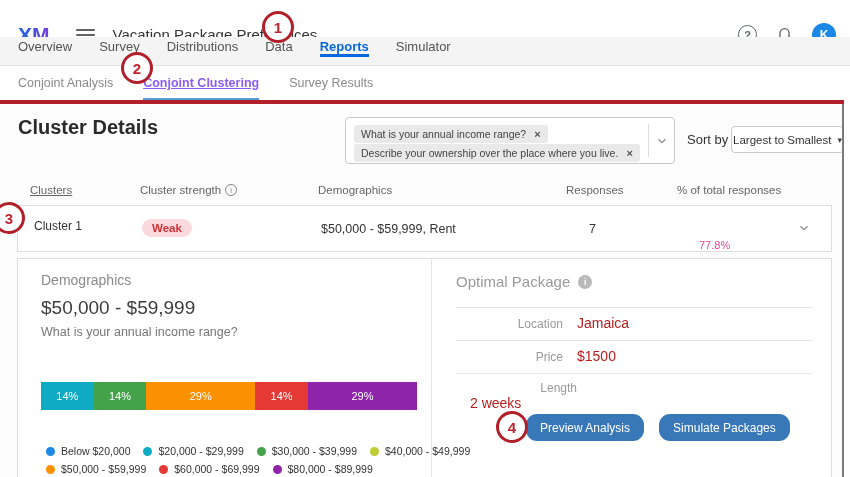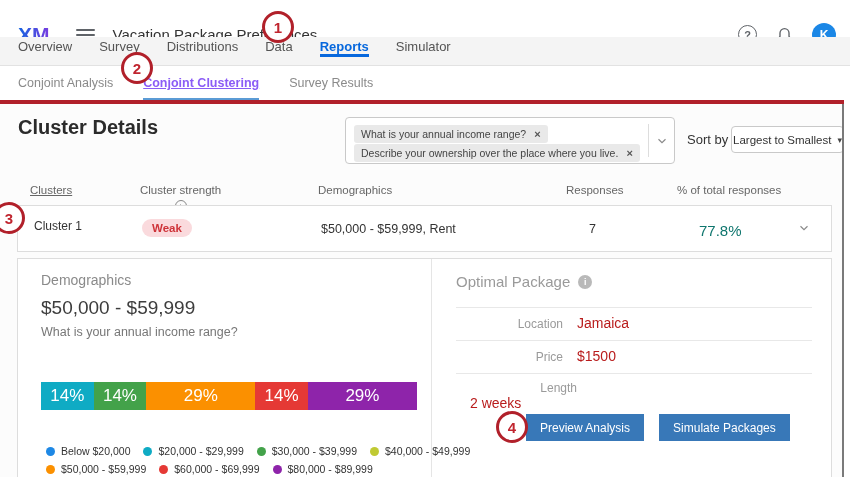--- a/index.html
+++ b/index.html
@@ -54,48 +54,48 @@
 
   
   .colhead { position:absolute; top:80px; font-size:11.5px; color:#666; display:flex; align-items:center; gap:4px; }
   .info-outline { width:12px; height:12px; border:1px solid #888; border-radius:50%; color:#888; font-size:8px;
                   display:inline-flex; align-items:center; justify-content:center; font-style:normal; }
   #rowcard { position:absolute; left:17px; top:101px; width:815px; height:47px; background:#fff; border:1px solid #ddd; cursor:pointer; }
   #row-name { position:absolute; left:16px; top:13px; font-size:12px; color:#333; }
   #strength-badge { position:absolute; left:124px; top:13px; padding:3px 10px; border-radius:10px; font-size:11.5px; font-weight:bold; }
   #row-demo { position:absolute; left:303px; top:16px; font-size:12.5px; color:#333; }
   #row-resp { position:absolute; left:571px; top:16px; font-size:12.5px; color:#333; }
-  #row-pct  { position:absolute; left:681px; top:16px; font-size:15px; color:#0f766e; }
+  #row-pct  { position:absolute; left:681px; top:33px; font-size:11px; color:#ec4899; }
   #row-caret { position:absolute; right:20px; top:15px; }
 
   
   #panel { position:absolute; left:17px; top:154px; width:815px; height:240px; background:#fff; border:1px solid #ddd; border-bottom:none; }
   #panel-divider { position:absolute; left:413px; top:0; bottom:0; width:1px; background:#e5e5e5; }
 
   #demo-heading { position:absolute; left:23px; top:13px; font-size:14px; color:#8a8a8a; }
   #demo-value { position:absolute; left:23px; top:38px; font-size:19px; color:#3d3d3d; }
   #demo-question { position:absolute; left:23px; top:66px; font-size:12.5px; color:#777; }
   #income-bar { position:absolute; left:23px; top:123px; width:376px; height:28px; display:flex; overflow:hidden; }
-  .seg { height:100%; display:flex; align-items:center; justify-content:center; color:#fff; font-size:17px; }
+  .seg { height:100%; display:flex; align-items:center; justify-content:center; color:#fff; font-size:11px; }
   .legend-row { position:absolute; left:28px; display:flex; align-items:center; }
   #legend-row-1 { top:186px; }
   #legend-row-2 { top:204px; }
   .legend-item { display:inline-flex; align-items:center; margin-right:13px; }
   .dot { width:9px; height:9px; border-radius:50%; margin-right:6px; flex:none; }
   .legend-label { font-size:10.5px; color:#333; white-space:nowrap; }
 
   #opt-heading { position:absolute; left:438px; top:14px; font-size:15px; color:#9a9a9a; display:flex; align-items:center; gap:8px; }
   .info-filled { width:14px; height:14px; background:#b9b9b9; border-radius:50%; color:#fff; font-size:9px; font-weight:bold;
                  display:inline-flex; align-items:center; justify-content:center; font-style:normal; }
   .sep { position:absolute; left:438px; width:356px; height:1px; background:#e8e8e8; }
   .opt-row { position:absolute; left:438px; width:356px; display:flex; align-items:baseline; }
   .opt-label { width:107px; text-align:right; font-size:12px; color:#9a9a9a; }
   .opt-value { margin-left:14px; font-size:14px; color:#b91c1c; }
   .btnrow { position:absolute; left:508px; top:155px; display:flex; gap:15px; }
-  .btn { height:27px; padding:0 14px; border:none; border-radius:0; color:#fff; font-size:12px;
+  .btn { height:27px; padding:0 14px; border:none; border-radius:11px; color:#fff; font-size:12px;
          font-family:inherit; cursor:pointer; display:flex; align-items:center; }
 
   
   .anno { position:absolute; width:32px; height:32px; border:3px solid #b1202a; border-radius:50%; background:#fff;
           color:#c0252f; font-size:15px; font-weight:bold; display:flex; align-items:center; justify-content:center; z-index:50; }
   #anno1 { left:262px; top:11px; }
   #anno2 { left:121px; top:52px; }
   #anno3 { left:-7px; top:202px; }
   #anno4 { left:496px; top:411px; }
 
@@ -161,21 +161,21 @@
       </span>
     </div>
 
     <span id="sortby-label">Sort by</span>
     <div id="sort-dropdown">
       <span>Largest to Smallest</span>
       <span class="caret-solid">▾</span>
     </div>
 
     <span class="colhead" style="left:30px;text-decoration:underline;">Clusters</span>
-    <span class="colhead" style="left:140px;flex-direction:column;">
+    <span class="colhead" style="left:140px;">
       <span>Cluster strength</span>
       <span class="info-outline">i</span>
     </span>
     <span class="colhead" style="left:318px;">Demographics</span>
     <span class="colhead" style="left:566px;">Responses</span>
     <span class="colhead" style="left:677px;">% of total responses</span>
 
     <div id="rowcard">
       <span id="row-name">Cluster 1</span>
       <span id="strength-badge" style="background: rgb(250, 218, 221); color: rgb(206, 51, 57);">Weak</span>

